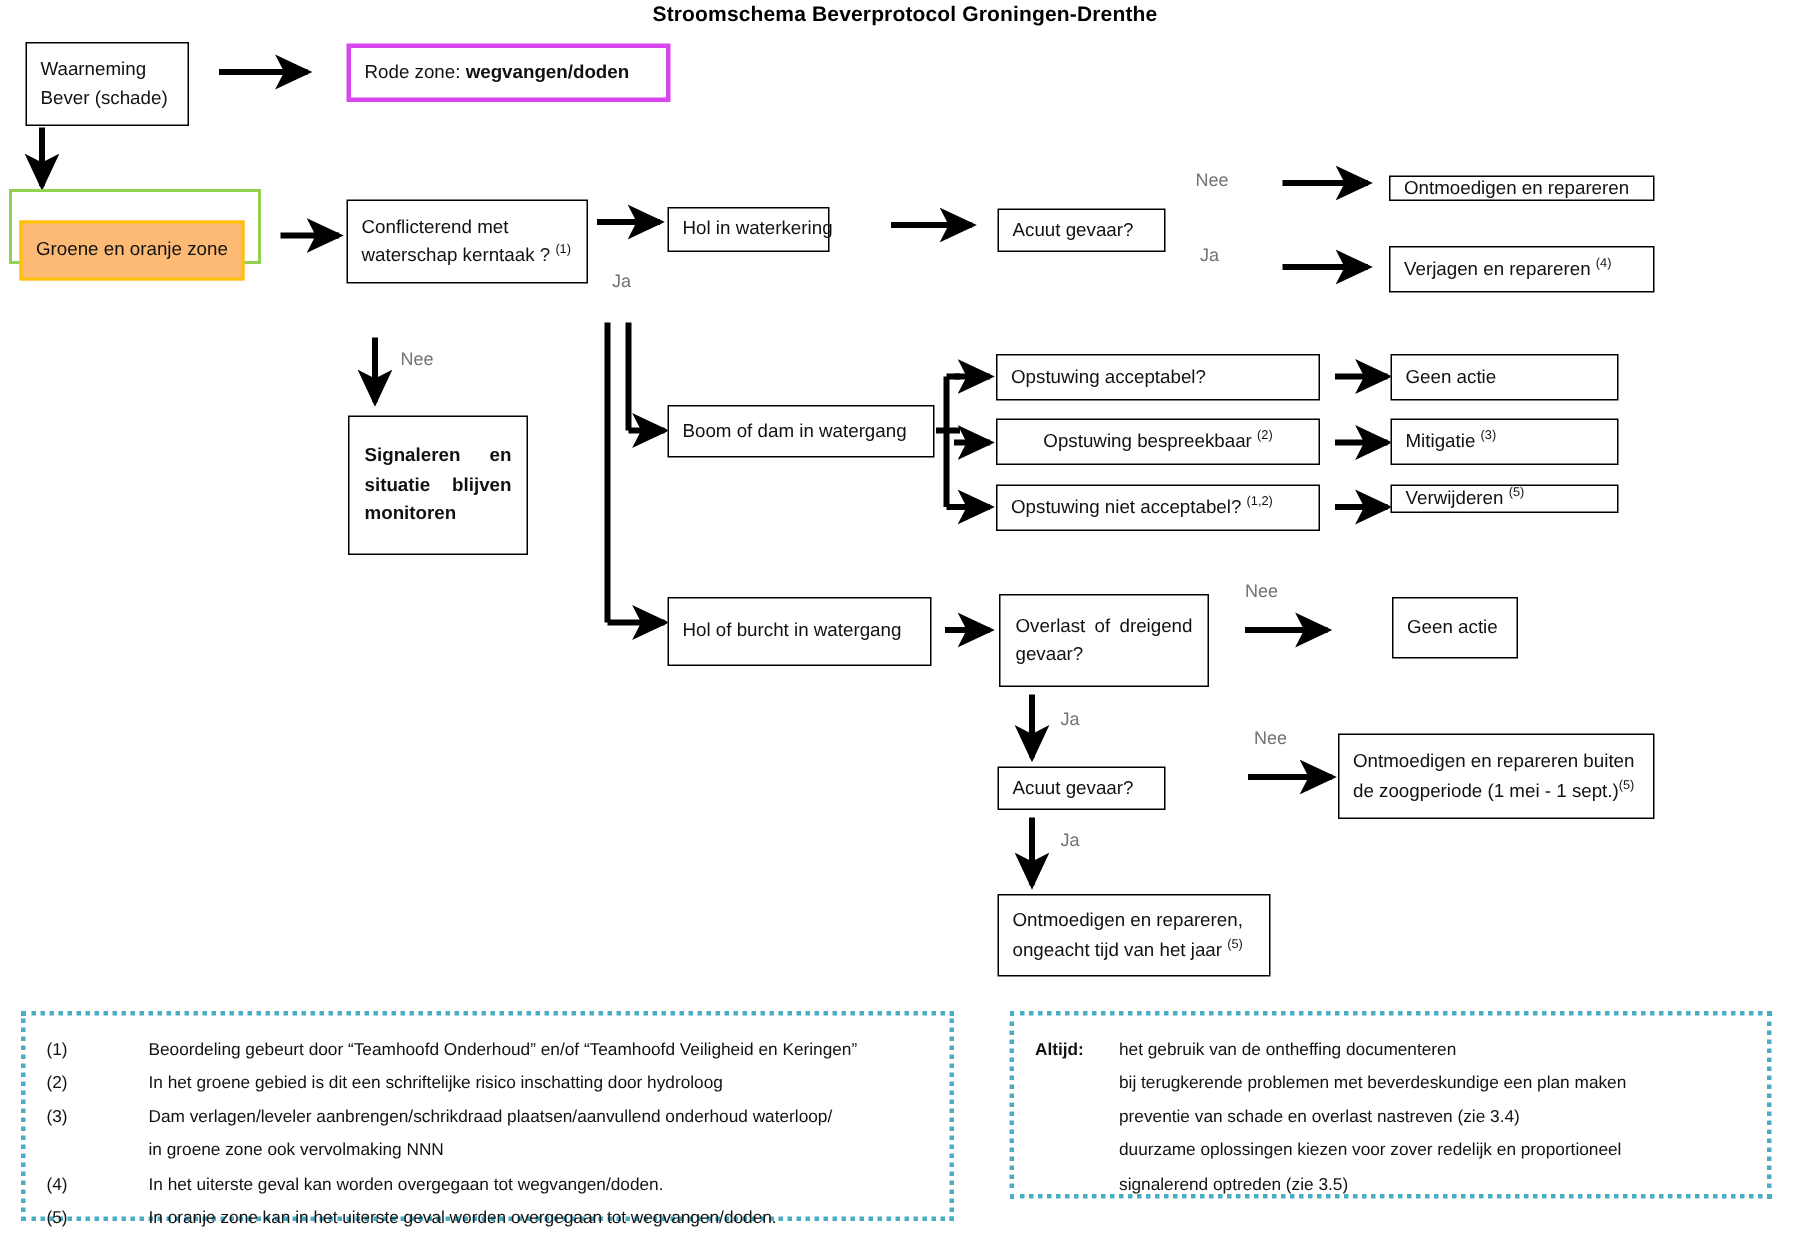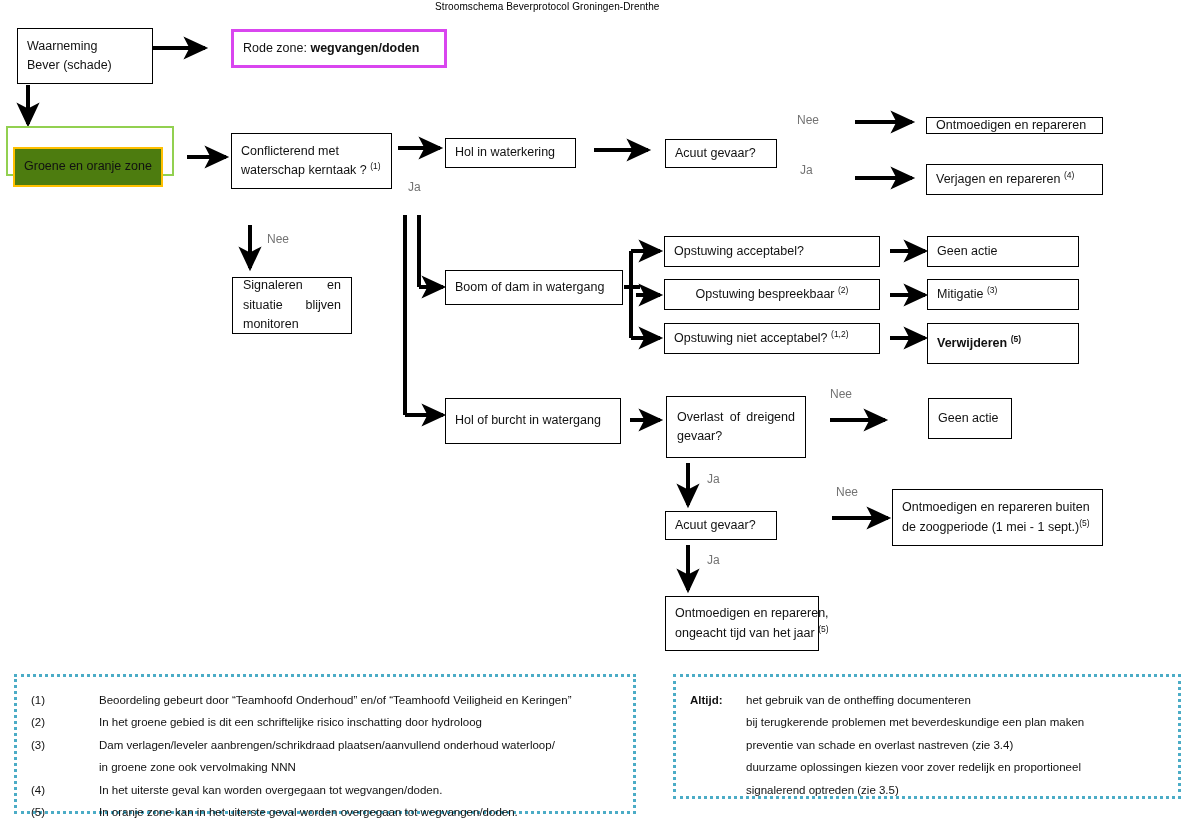--- a/index.html
+++ b/index.html
@@ -30,27 +30,27 @@
   }
   .node.center{justify-content:center;}
   .node .ln{display:block;white-space:nowrap;}
   .node .justify{display:flex;justify-content:space-between;}
 
   sup{font-size:8.5px;vertical-align:super;line-height:0;}
 
   
   .redbox{border:3px solid #d946ef;}
   .greenbox{border:2px solid #92D050;background:transparent;}
-  .orangebox{border:2px solid #FFC000;background:#4d7c0f;}
+  .orangebox{border:2px solid #FFC000;background:#fdba74;}
 
   
   .title{
     position:absolute;
-    font-weight:normal;
-    font-size:10px;
+    font-weight:bold;
+    font-size:14px;
     letter-spacing:.1px;
     white-space:nowrap;
   }
 
   
   .lab{
     position:absolute;
     font-size:12px;
     color:#737373;
     white-space:nowrap;
@@ -140,57 +140,57 @@
       <path d="M631,251 L640,251"></path>
       <path d="M631,338 L640,338"></path>
     </g>
     <g stroke="#000" stroke-width="4" fill="none" marker-end="url(#ah)">
       <line x1="636" y1="251" x2="660" y2="251"></line>
       <line x1="636" y1="295" x2="660" y2="295"></line>
       <line x1="636" y1="338" x2="660" y2="338"></line>
     </g>
   </svg>
 
-  <div class="node" style="left:17px;top:28px;width:136px;height:56px;">
+  <div class="node" style="left:17px;top:28px;width:109px;height:56px;">
     <span class="ln">Waarneming</span>
     <span class="ln">Bever (schade)</span>
   </div>
 
   <div class="node redbox center" style="left:231px;top:29px;width:216px;height:39px;">
     <span class="ln"><span>Rode zone: </span><b>wegvangen/doden</b></span>
   </div>
 
   <div class="node greenbox" style="left:6px;top:126px;width:168px;height:50px;padding:0;"></div>
 
   <div class="node orangebox center" style="left:13px;top:147px;width:150px;height:40px;">
     <span class="ln">Groene en oranje zone</span>
   </div>
 
   <div class="node" style="left:231px;top:133px;width:161px;height:56px;">
     <span class="ln">Conflicterend met</span>
     <span class="ln"><span>waterschap kerntaak ?</span> <sup>(1)</sup></span>
   </div>
 
-  <div class="node center" style="left:445px;top:138px;width:131px;height:30px;">
+  <div class="node center" style="left:445px;top:138px;width:108px;height:30px;">
     <span class="ln">Hol in waterkering</span>
   </div>
 
   <div class="node center" style="left:665px;top:139px;width:112px;height:29px;">
     <span class="ln">Acuut gevaar?</span>
   </div>
 
   <div class="node center" style="left:926px;top:105px;width:177px;height:17px;margin-top:12px;">
     <span class="ln">Ontmoedigen en repareren</span>
   </div>
 
   <div class="node center" style="left:926px;top:164px;width:177px;height:31px;">
     <span class="ln"><span>Verjagen en repareren</span> <sup>(4)</sup></span>
   </div>
 
-  <div class="node" style="left:232px;top:277px;width:120px;height:57px;padding:17px 10px;">
+  <div class="node" style="left:232px;top:277px;width:120px;height:93px;padding:17px 10px;font-weight:bold;">
     <span class="justify">
         <span>Signaleren</span>
         <span>en</span>
       </span>
     <span class="justify">
         <span>situatie</span>
         <span>blijven</span>
       </span>
     <span class="ln">monitoren</span>
   </div>
@@ -212,21 +212,21 @@
   </div>
 
   <div class="node center" style="left:927px;top:236px;width:152px;height:31px;">
     <span class="ln">Geen actie</span>
   </div>
 
   <div class="node center" style="left:927px;top:279px;width:152px;height:31px;">
     <span class="ln"><span>Mitigatie</span> <sup>(3)</sup></span>
   </div>
 
-  <div class="node center" style="left:927px;top:323px;width:152px;height:41px;font-weight:bold;">
+  <div class="node center" style="left:927px;top:323px;width:152px;height:19px;">
     <span class="ln"><span>Verwijderen</span> <sup>(5)</sup></span>
   </div>
 
   <div class="node center" style="left:445px;top:398px;width:176px;height:46px;">
     <span class="ln">Hol of burcht in watergang</span>
   </div>
 
   <div class="node" style="left:666px;top:396px;width:140px;height:62px;padding:21px 10px;">
     <span class="justify">
         <span>Overlast</span>
@@ -242,21 +242,21 @@
 
   <div class="node center" style="left:665px;top:511px;width:112px;height:29px;">
     <span class="ln">Acuut gevaar?</span>
   </div>
 
   <div class="node" style="left:892px;top:489px;width:211px;height:57px;">
     <span class="ln">Ontmoedigen en repareren buiten</span>
     <span class="ln"><span>de zoogperiode (1 mei - 1 sept.)</span><sup>(5)</sup></span>
   </div>
 
-  <div class="node" style="left:665px;top:596px;width:154px;height:55px;">
+  <div class="node" style="left:665px;top:596px;width:182px;height:55px;">
     <span class="ln">Ontmoedigen en repareren,</span>
     <span class="ln"><span>ongeacht tijd van het jaar</span> <sup>(5)</sup></span>
   </div>
 
   <div class="lab" style="left:408px;top:180px;">Ja</div>
   <div class="lab" style="left:267px;top:232px;">Nee</div>
   <div class="lab" style="left:797px;top:113px;">Nee</div>
   <div class="lab" style="left:800px;top:163px;">Ja</div>
   <div class="lab" style="left:830px;top:387px;">Nee</div>
   <div class="lab" style="left:707px;top:472px;">Ja</div>

